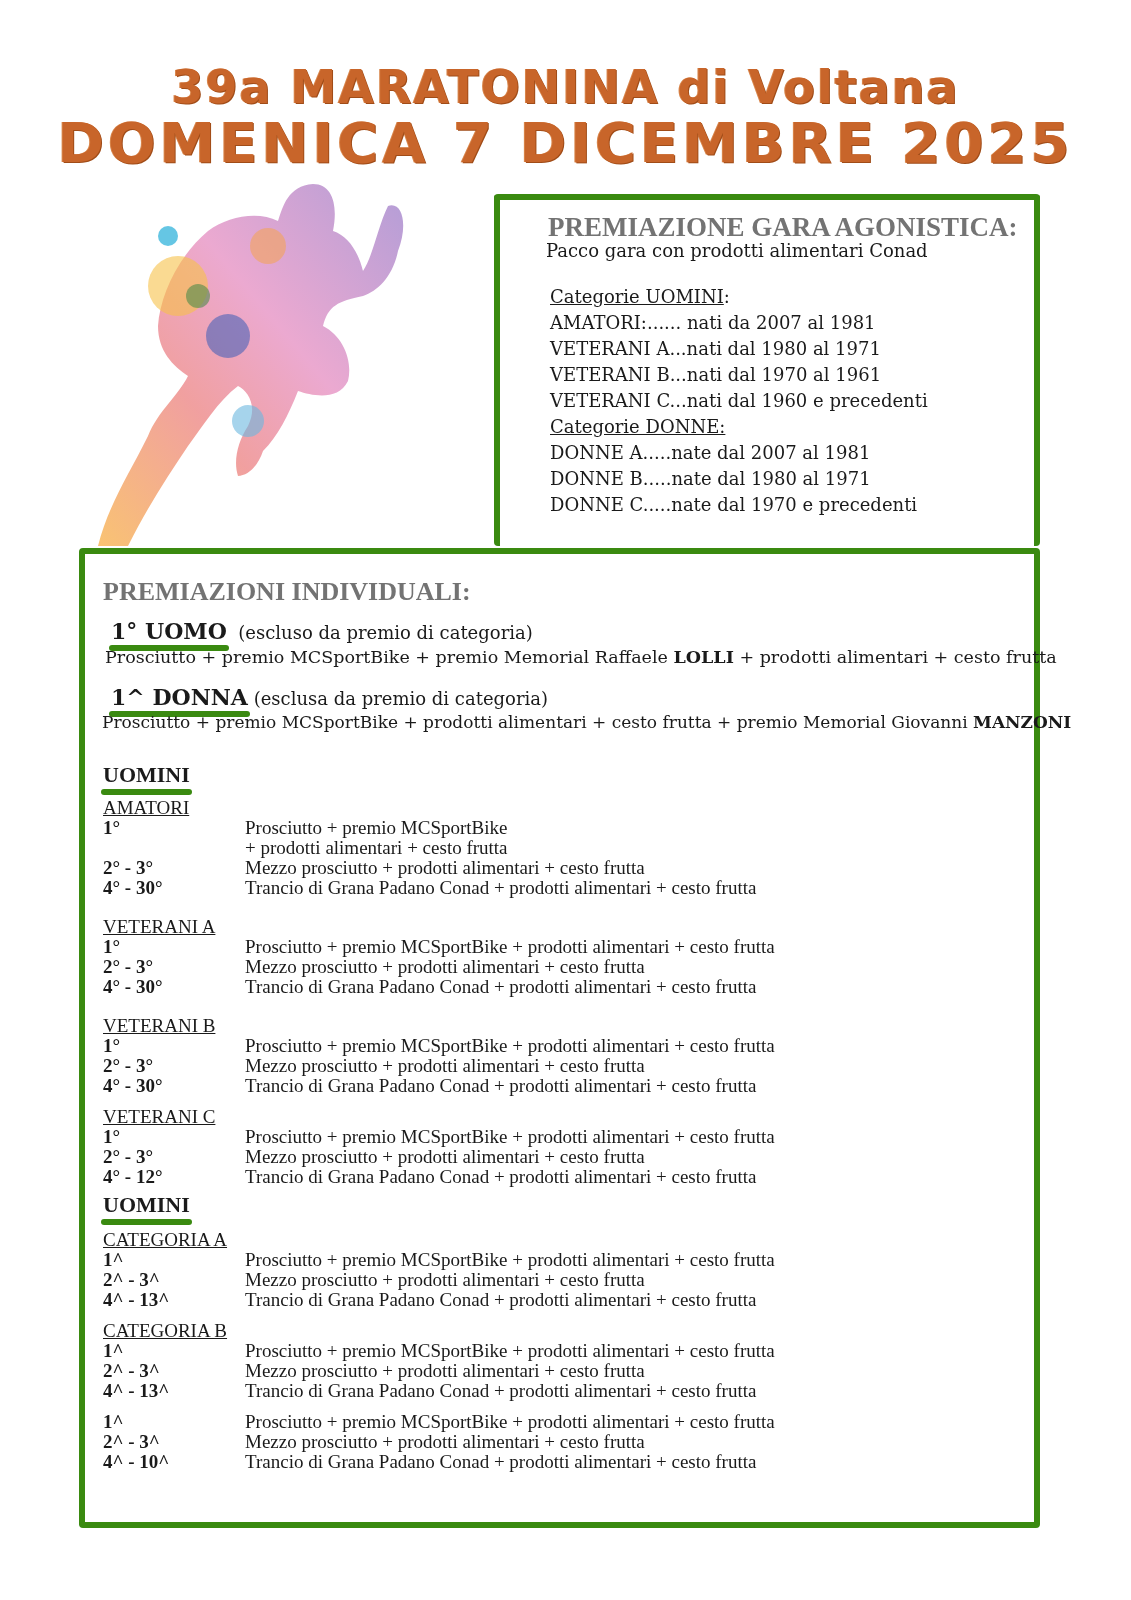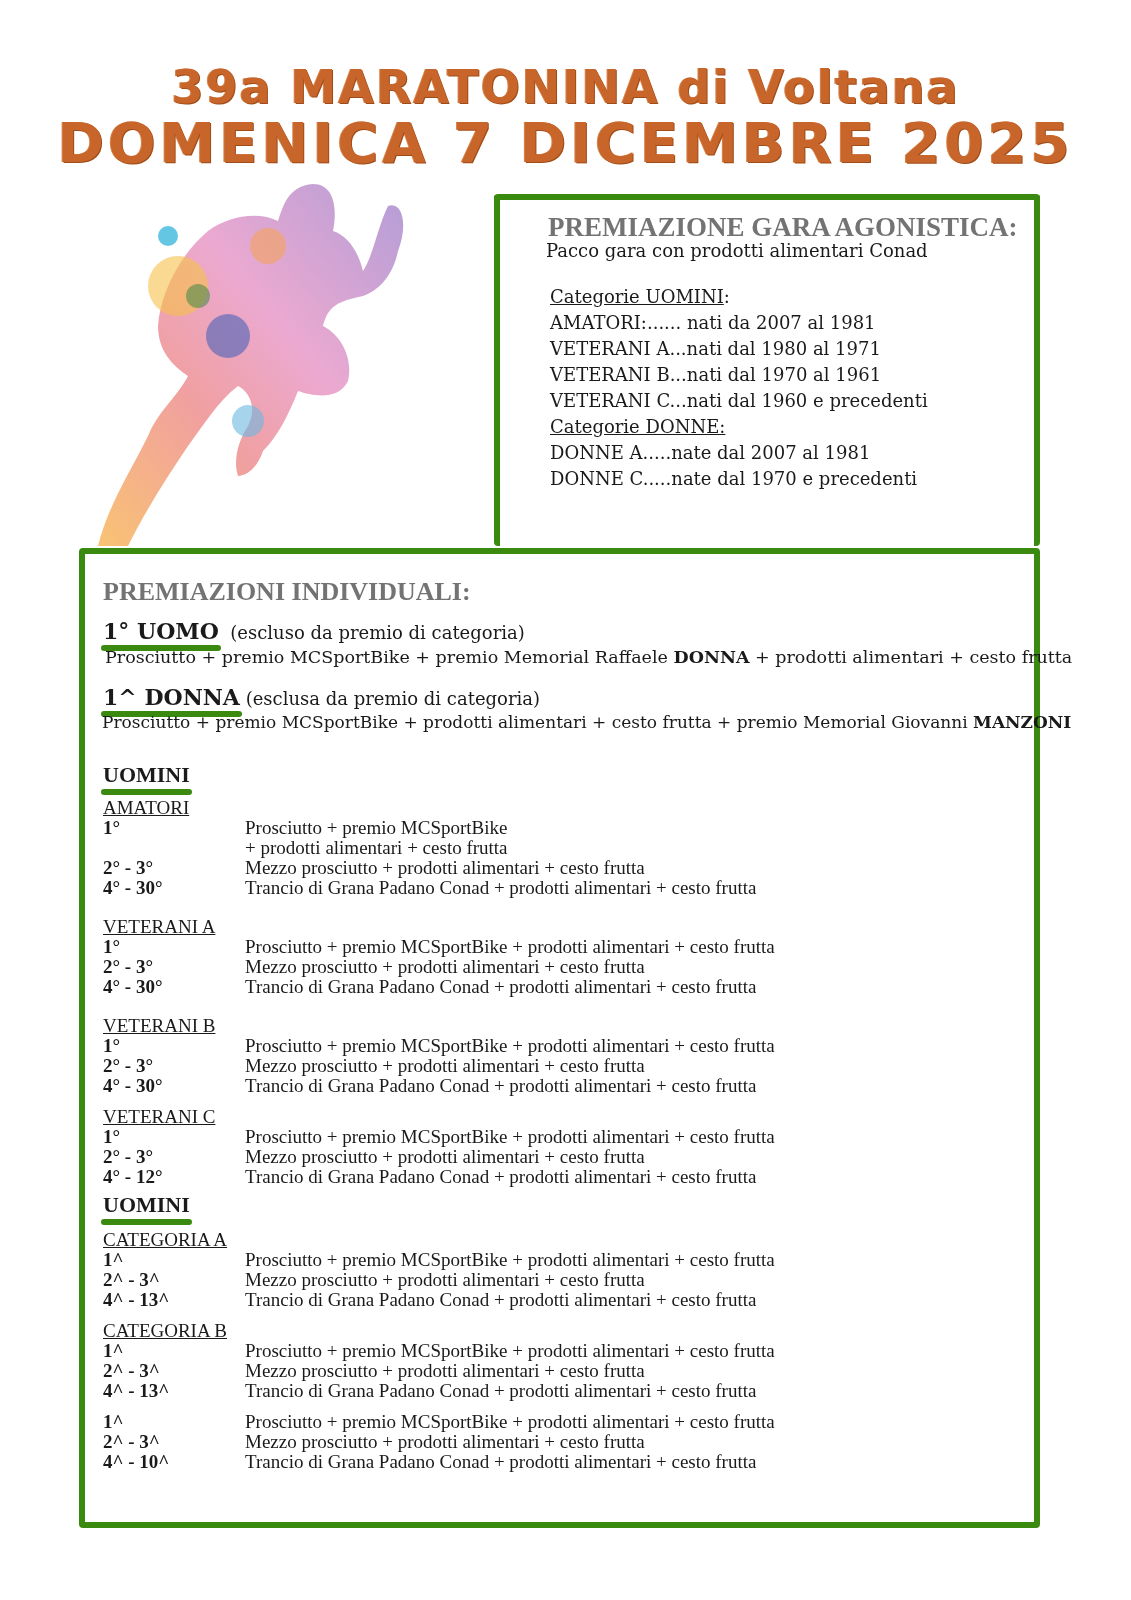--- a/index.html
+++ b/index.html
@@ -23,21 +23,21 @@
 
   .h-orange { color: #737373; font-weight: bold; font-family: "Liberation Serif", serif; }
   .gara-title { position: absolute; left: 548px; top: 212px; font-size: 27px; }
   .gara-sub { position: absolute; left: 546px; top: 240px; font-size: 18px; }
   .cat-list { position: absolute; left: 550px; top: 284px; font-size: 18px; line-height: 26px; }
   .u { text-decoration: underline; }
 
   .ind-title { position: absolute; left: 103px; top: 568px; font-size: 26px; margin-top: 9px; }
 
   .lead { position: absolute; left: 103px; font-size: 18px; }
-  .lead .big { font-weight: bold; font-size: 22px; position: relative; }
+  .lead .big { font-weight: bold; font-size: 22px; position: relative; margin-left: 8px; }
   .lead .big .bar { position: absolute; left: -2px; right: -2px; bottom: -7px; height: 6px;
                     background: #3a8a10; border-radius: 3px; }
   .lead-line { position: absolute; font-size: 17.5px; white-space: nowrap; }
 
   .sec-head { position: absolute; left: 103px; font-size: 22px; font-weight: bold;
               font-family: "Liberation Serif", serif; }
   .sec-head .bar { position: absolute; left: -2px; right: -2px; bottom: -7px; height: 6px;
                    background: #3a8a10; border-radius: 3px; }
 
   .cat { position: absolute; left: 103px; font-family: "Liberation Serif", serif; font-size: 19px; }
@@ -74,30 +74,31 @@
 <div class="gara-title h-orange">PREMIAZIONE GARA AGONISTICA:</div>
 <div class="gara-sub">Pacco gara con prodotti alimentari  Conad</div>
 <div class="cat-list">
   <div><span class="u">Categorie UOMINI</span><span>:</span></div>
   <div>AMATORI:...... nati da 2007 al 1981</div>
   <div>VETERANI  A...nati dal 1980 al 1971</div>
   <div>VETERANI  B...nati dal 1970 al 1961</div>
   <div>VETERANI  C...nati dal 1960 e precedenti</div>
   <div class="u">Categorie DONNE:</div>
   <div>DONNE A.....nate dal 2007 al 1981</div>
+  <div>DONNE B.....nate dal 1980 al 1971</div>
   <div>DONNE C.....nate dal 1970 e precedenti</div>
 </div>
 
 <div class="box-bottom"></div>
 <div class="ind-title h-orange">PREMIAZIONI INDIVIDUALI:</div>
 
 <div class="lead" style="top:618px;">
   <span class="big"><span>1° UOMO</span><span class="bar"></span></span>&nbsp;&nbsp;<span>(escluso da premio di categoria)</span>
 </div>
-<div class="lead-line" style="left:105px; top:647px;"><span>Prosciutto + premio MCSportBike + premio Memorial Raffaele </span><b>DONNA</b><span> + prodotti alimentari + cesto frutta</span></div>
+<div class="lead-line" style="left:105px; top:647px;"><span>Prosciutto + premio MCSportBike + premio Memorial Raffaele </span><b>LOLLI</b><span> + prodotti alimentari + cesto frutta</span></div>
 
 <div class="lead" style="top:684px;">
   <span class="big"><span>1^ DONNA</span><span class="bar"></span></span> <span>(esclusa da premio di categoria)</span>
 </div>
 <div class="lead-line" style="left:102px; top:712px; font-size:17px;"><span>Prosciutto + premio MCSportBike + prodotti alimentari + cesto frutta + premio Memorial Giovanni </span><b>MANZONI</b></div>
 
 <div class="sec-head" style="top:762px;"><span>UOMINI</span><span class="bar"></span></div>
 
 <div class="cat" style="top:798px;">
   <span class="cname">AMATORI</span>

